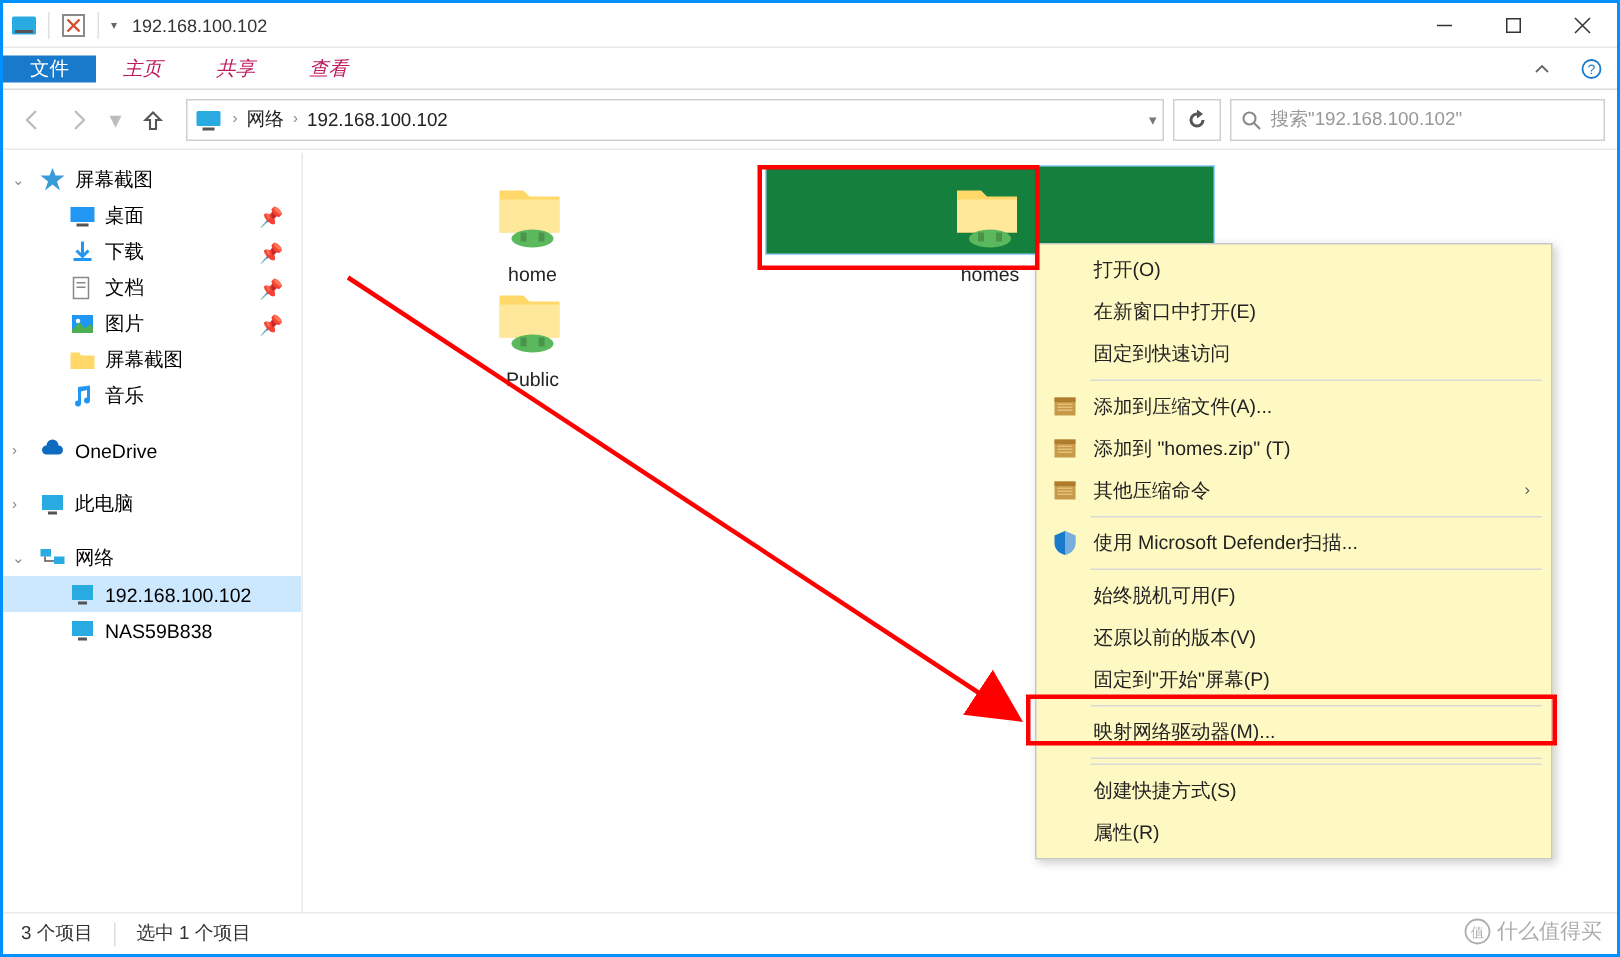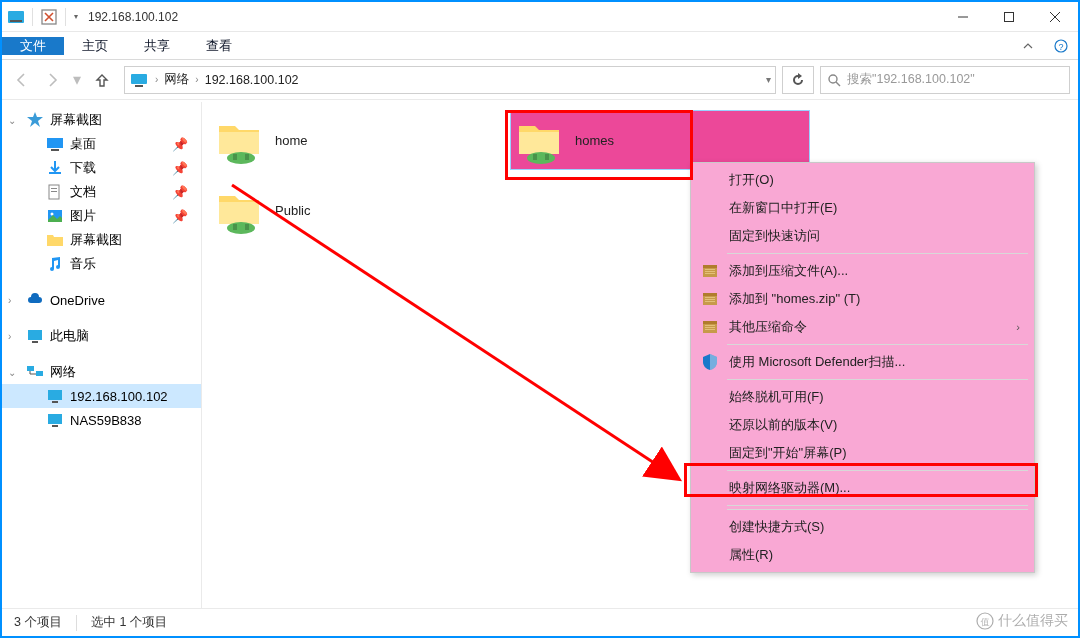--- a/index.html
+++ b/index.html
@@ -13,21 +13,21 @@
   .tb-icon { width: 20px; height: 20px; display:flex;align-items:center;justify-content:center; }
   .tb-sep { width: 1px; height: 18px; background: #e0e0e0; margin: 0 2px; }
   .tb-title { font-size: 12px; color: #333; padding-left: 6px; }
   .tb-dropdown { margin-left: 2px; color:#666; font-size:8px; }
   .win-controls { margin-left: auto; display: flex; }
   .win-btn { width: 46px; height: 30px; display: flex; align-items: center; justify-content: center; color: #555; }
   .win-btn svg { width: 12px; height: 12px; }
   
   .ribbon { height: 28px; display: flex; align-items: center; border-bottom: 1px solid #dadada; font-size: 13px; }
   .ribbon-file { background: #1979ca; color: #fff; padding: 0 18px; display: flex; align-items: center; }
-  .ribbon-tab { padding: 0 18px; display: flex; align-items: center; color: #0f172a; }
+  .ribbon-tab { padding: 0 18px; display: flex; align-items: center; color: #be185d; font-style: italic; }
   .ribbon-expand{ margin-left:auto;width:32px;display:flex;align-items:center;justify-content:center;color:#666;}
   
   .addrrow { height: 40px; display: flex; align-items: center; padding: 4px 8px; gap: 6px; border-bottom: 1px solid #eaeaea; }
   .nav-arrow { width: 24px; height: 24px; display:flex;align-items:center;justify-content:center;color:#bdbdbd; }
   .nav-arrow.active{color:#555;}
   .addressbar { flex: 1; height: 28px; border: 1px solid #cfcfcf; display: flex; align-items: center; padding: 0 4px; margin-left:4px;}
   .addr-icon { width: 20px; height: 20px; display:flex;align-items:center;justify-content:center; margin-right:4px;}
   .crumb { font-size: 12.5px; color: #222; padding: 0 4px; }
   .crumb-sep { color: #888; font-size: 10px; padding:0 2px;}
   .addr-right{margin-left:auto;display:flex;align-items:center;gap:8px;color:#777;}
@@ -39,29 +39,29 @@
   .body { position: absolute; top: 100px; bottom: 28px; left: 0; right: 0; display: flex; }
   .sidebar { width: 200px; border-right: 1px solid #eaeaea; overflow-y: auto; padding:6px 0 6px 0; font-size: 13px;}
   .tree-section{margin-bottom:12px;}
   .tree-item { display: flex; align-items: center; height: 24px; padding-left: 24px; gap: 6px; position:relative;}
   .tree-item .pin{position:absolute;right:12px;color:#888;}
   .tree-item.sel{background:#cce8ff;}
   .tree-item .expander{position:absolute;left:6px;color:#888;font-size:10px;}
   .tree-ic{width:18px;height:18px;display:flex;align-items:center;justify-content:center;}
   .sub .tree-item{padding-left:44px;}
   .content { flex: 1; position: relative; padding: 8px 8px; }
-  .fitem { display: inline-flex; align-items: center; width: 290px; height: 60px; padding:4px; gap:8px; vertical-align:top;border:1px solid transparent;}
-  .fitem.sel{background:#ec4899;border:1px solid #99d1ff;}
+  .fitem { display: inline-flex; align-items: center; width: 290px; height: 60px; padding:4px; gap:8px; vertical-align:top;border:1px solid transparent;flex-direction:column;}
+  .fitem.sel{background:#15803d;border:1px solid #99d1ff;}
   .fic{width:52px;height:52px;position:relative;}
   .share-folder-svg{width:52px;height:52px;}
   .fname{font-size:13px;color:#222;}
   
   .redbox{position:absolute;border:3px solid #ff0000;pointer-events:none;}
   
-  .ctxmenu{position:absolute;width:345px;background:#f9a8d4;border:1px solid #c8c8c8;box-shadow:2px 2px 6px rgba(0,0,0,0.2);font-size:13px;padding:3px 2px;}
+  .ctxmenu{position:absolute;width:345px;background:#fef9c3;border:1px solid #c8c8c8;box-shadow:2px 2px 6px rgba(0,0,0,0.2);font-size:13px;padding:3px 2px;}
   .ctx-item{height:28px;display:flex;align-items:center;padding:0 12px 0 36px;position:relative;color:#222;}
   .ctx-item .sub-arrow{margin-left:auto;color:#555;font-size:11px;}
   .ctx-item .ctx-ic{position:absolute;left:8px;width:18px;height:18px;display:flex;align-items:center;justify-content:center;}
   .ctx-sep{height:1px;background:#d8d8d8;margin:3px 4px 3px 34px;}
   
   .anno-arrow{position:absolute;pointer-events:none;}
   
   .statusbar{position:absolute;bottom:0;left:0;right:0;height:28px;border-top:1px solid #eaeaea;display:flex;align-items:center;font-size:12.5px;color:#333;padding:0 12px;gap:14px;}
   .status-sep{width:1px;height:16px;background:#ddd;}
   .watermark{position:absolute;right:10px;bottom:6px;opacity:0.4;font-size:14px;color:#333;display:flex;align-items:center;gap:4px;}

